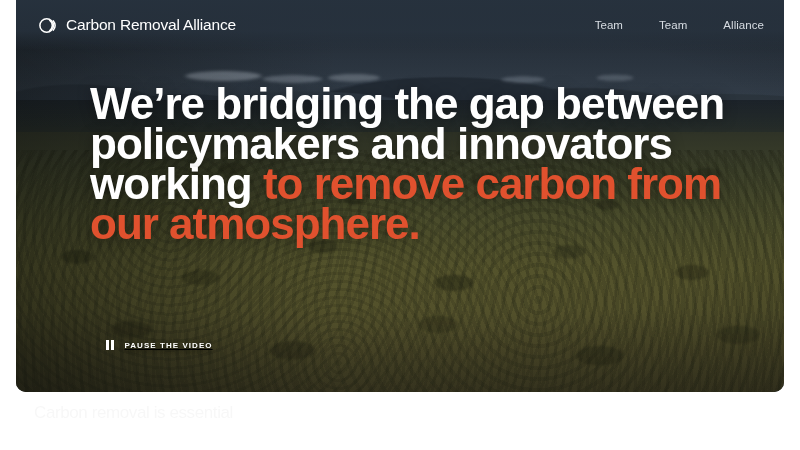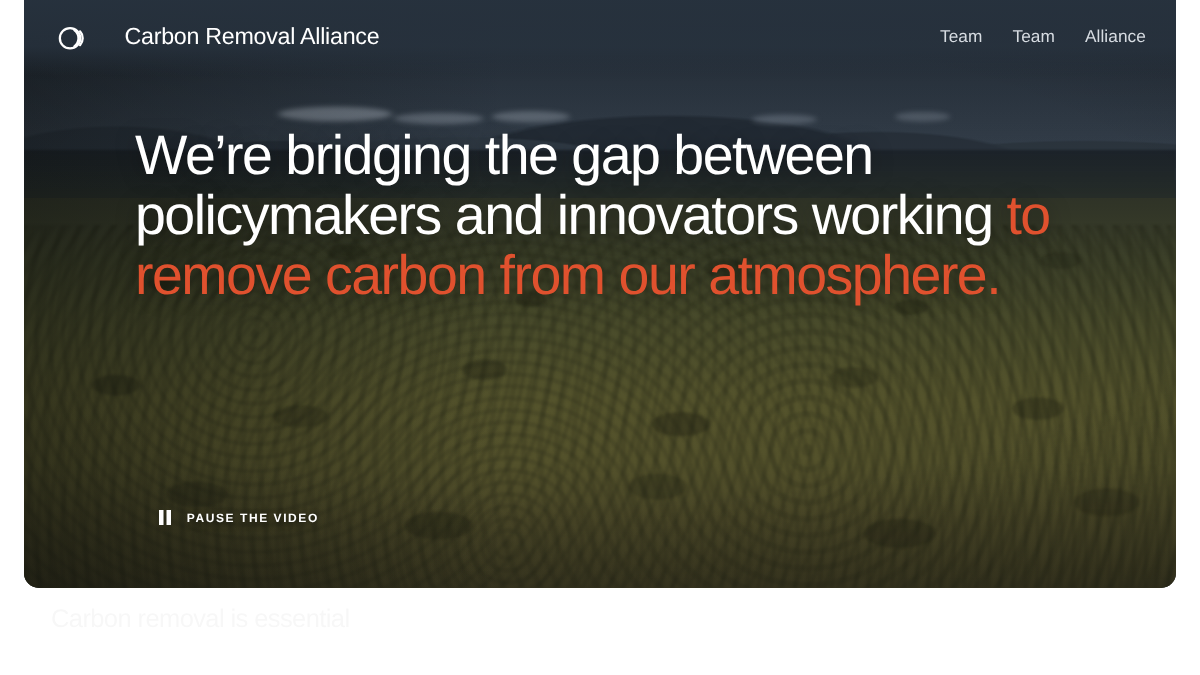--- a/index.html
+++ b/index.html
@@ -118,49 +118,49 @@
   }
 
   
   .nav {
     position:absolute; left:0; top:0; width:100%; height:50px;
     display:flex; align-items:center; justify-content:space-between;
     padding:0 20px 0 22px;
     background:linear-gradient(180deg, rgba(39,50,62,.97) 0%, rgba(40,51,63,.80) 62%, rgba(42,52,64,0) 100%);
     z-index:5;
   }
-  .brand { display:flex; align-items:center; gap:26px; cursor:pointer; }
+  .brand { display:flex; align-items:center; gap:9px; cursor:pointer; }
   .brand-mark { width:19px; height:19px; display:block; flex:none; }
   .brand-name {
     color:#ffffff; font-size:15.5px; font-weight:500;
     letter-spacing:-.18px; white-space:nowrap;
   }
-  .nav-links { display:flex; align-items:center; gap:20px; }
+  .nav-links { display:flex; align-items:center; gap:36px; }
   .nav-link {
     color:#d7dce2; font-size:11.5px; font-weight:400;
     letter-spacing:.05px; white-space:nowrap; cursor:pointer;
     text-decoration:none;
   }
 
   
   .headline {
     position:absolute; left:74px; top:84px; width:640px;
     z-index:4;
-    font-size:37px; line-height:40px;
-    font-weight:400; letter-spacing:-1.0px;
+    font-size:44px; line-height:40px;
+    font-weight:700; letter-spacing:-1.0px;
     color:#ffffff;
     text-shadow:0 1px 14px rgba(0,0,0,.38);
   }
   .headline .accent { color:#e0512e; }
 
   
   .video-ctl {
     position:absolute; left:90px; top:340px;
     display:flex; align-items:center; gap:11px;
-    z-index:4; cursor:pointer;
+    z-index:4; cursor:pointer;text-decoration:underline;
   }
   .pause-icon { display:flex; gap:2.5px; align-items:center; flex:none; }
   .pause-icon i { display:block; width:2.5px; height:10px; background:#ffffff; }
   .video-ctl-label {
     color:#ffffff; font-size:8px; font-weight:700;
     letter-spacing:1.05px; white-space:nowrap;
     text-shadow:0 1px 5px rgba(0,0,0,.5);
   }
 
   

